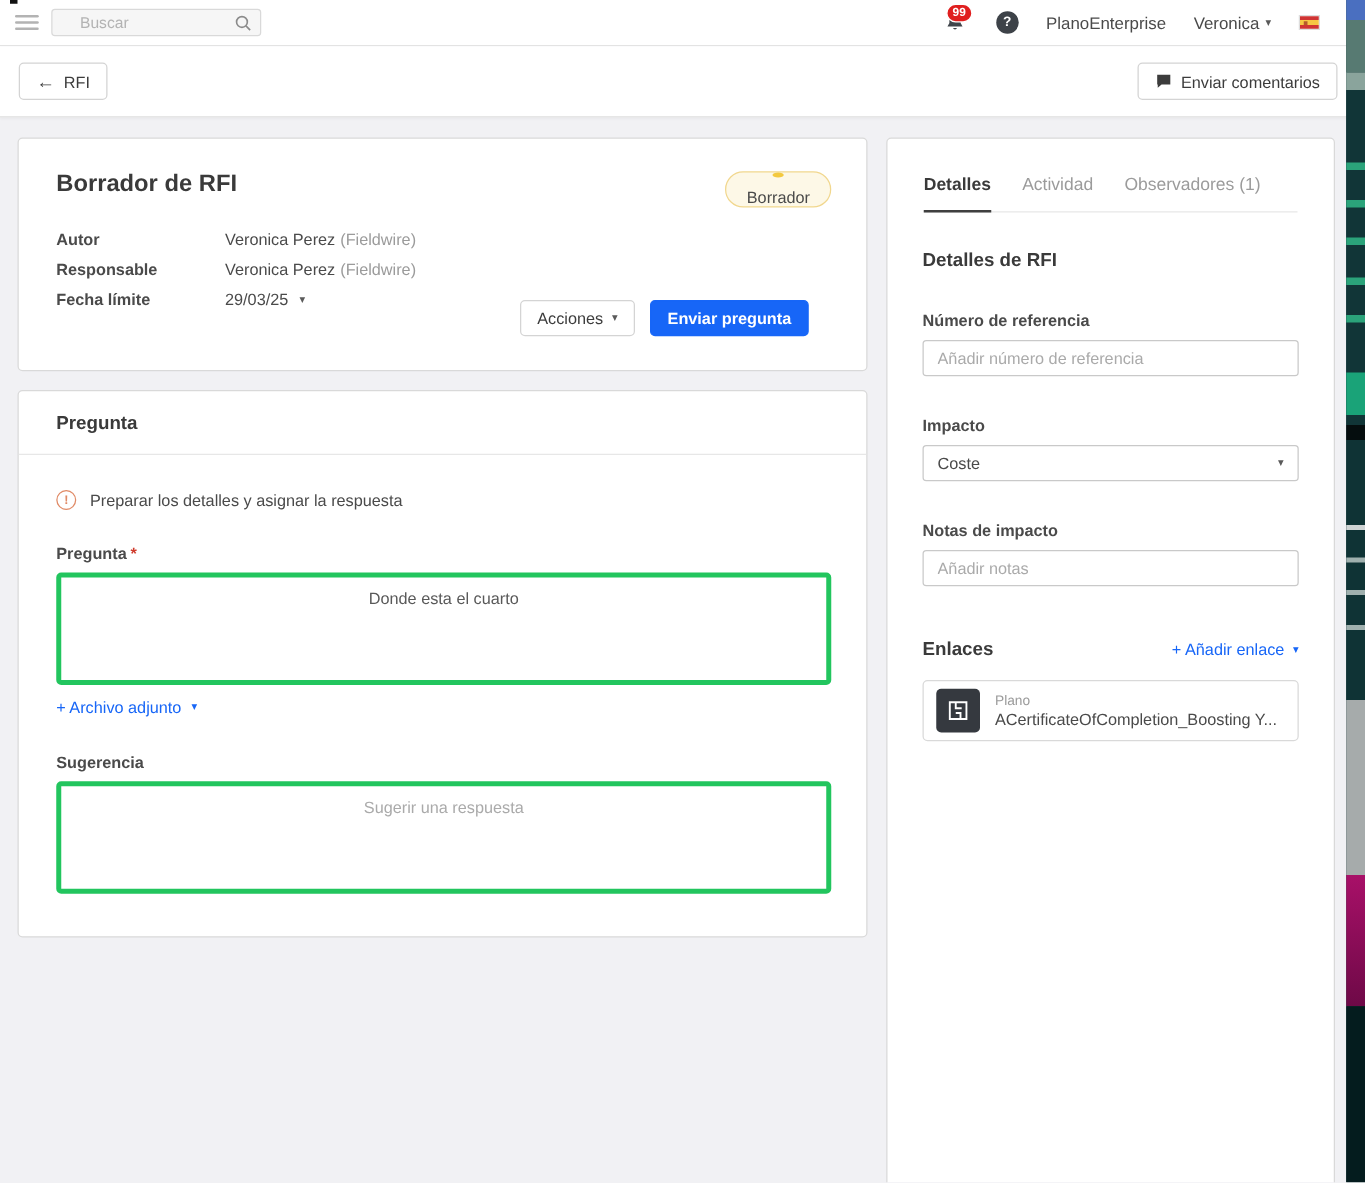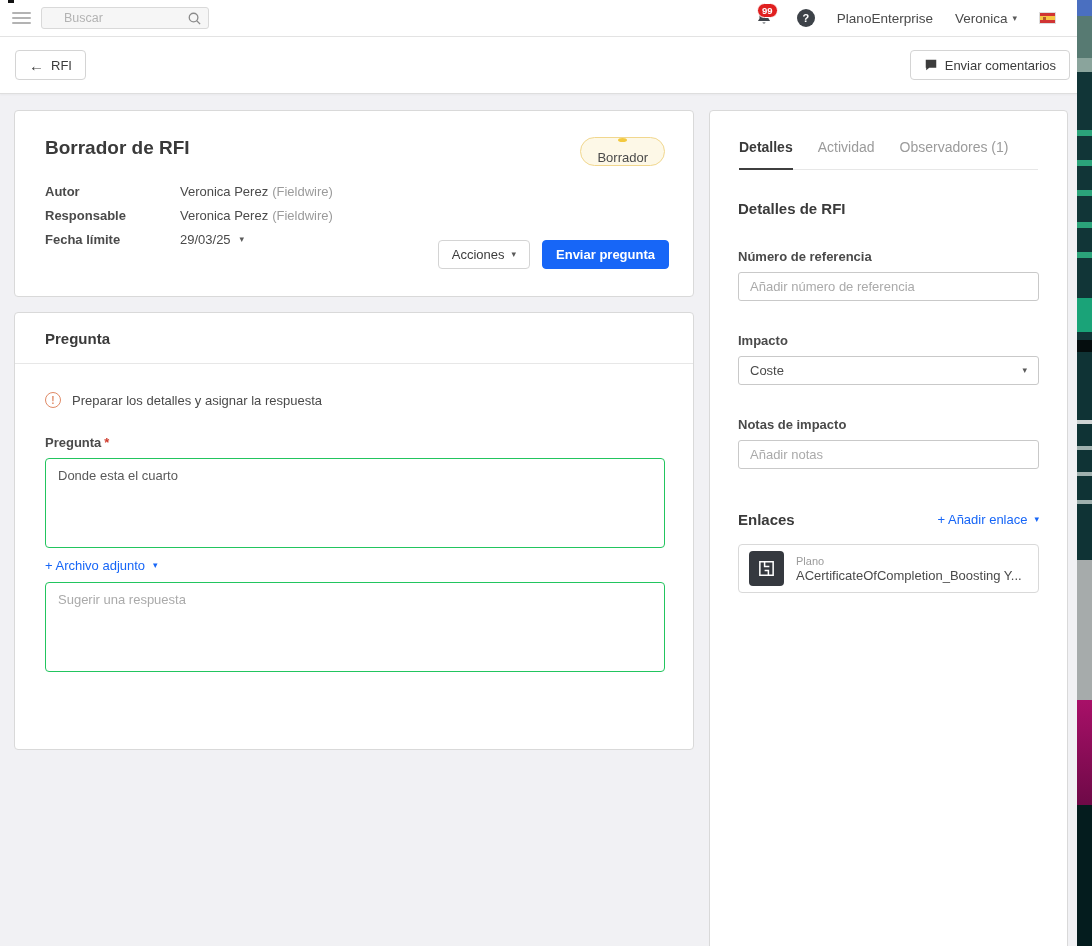--- a/index.html
+++ b/index.html
@@ -40,32 +40,32 @@
   .rfi-title { font-size:19px; font-weight:bold; color:#3a3a3a; }
   .rfi-subtitle { margin-top:12px; font-size:13px; color:#4a4a4a; display:flex; align-items:center; gap:8px; }
   .pencil { cursor:pointer; display:inline-flex; }
   .status-pill { position:absolute; right:28px; top:26px; height:29px; display:flex; align-items:center; gap:8px; padding:0 16px; background:#fdf8e7; border:1px solid #f1d78e; border-radius:15px; font-size:13px; color:#4a4a4a;flex-direction:column; }
   .status-dot { width:9px; height:9px; border-radius:50%; background:#f3c93f; }
   .meta-rows { margin-top:20px; }
   .meta-row { display:flex; height:24px; align-items:center; font-size:13px; }
   .meta-label { width:135px; font-weight:bold; color:#4a4a4a; }
   .meta-suffix { color:#9b9b9b; margin-left:4px; }
   .date-trigger { display:flex; align-items:center; gap:9px; cursor:pointer; }
-  .card-actions { position:absolute; right:24px; bottom:27px; display:flex; gap:12px; }
+  .card-actions { position:absolute; right:46px; bottom:27px; display:flex; gap:12px; }
   .btn-sm { height:29px; }
   .btn-primary { background:#1766f7; border:1px solid #1766f7; color:#fff; font-weight:bold; }
 
   .question-card { left:14px; top:312px; width:680px; height:438px; }
   .qc-header { height:51px; padding:0 30px; display:flex; align-items:center; border-bottom:1px solid #e7e7e7; font-size:15px; font-weight:bold; color:#3a3a3a; }
   .qc-body { padding:28px 30px; }
   .notice-row { display:flex; align-items:center; gap:11px; font-size:13px; color:#4a4a4a; }
   .warn-circle { width:16px; height:16px; border:1.5px solid #e08a66; border-radius:50%; color:#e08a66; font-size:10px; font-weight:bold; display:flex; align-items:center; justify-content:center; flex:none; }
   .field-label { margin-top:27px; font-size:13px; font-weight:bold; color:#4a4a4a; }
   .req { color:#cf3a2b; margin-left:3px; }
-  textarea.ta { display:block; margin-top:8px; width:620px; height:90px; border:1px solid #22c55e; border-radius:4px; resize:none; padding:9px 12px; font-size:13px; color:#595959; font-family:inherit; outline:none; }
+  textarea.ta { display:block; margin-top:8px; width:620px; height:90px; border:4px solid #22c55e; border-radius:4px; resize:none; padding:9px 12px; font-size:13px; color:#595959; font-family:inherit; outline:none;text-align:center; }
   textarea.ta::placeholder { color:#aaa; }
   .attach-link { margin-top:10px; display:inline-flex; align-items:center; gap:8px; font-size:13px; color:#1766f7; cursor:pointer; }
   .attach-link .caret { color:#1766f7; }
 
   
   .details-panel { left:709px; top:110px; width:359px; height:900px; padding:0 28px; }
   .tabs { display:flex; gap:25px; padding-top:28px; border-bottom:1px solid #e7e7e7; margin:0 1px; }
   .tab { font-size:14px; padding-bottom:13px; color:#9b9b9b; cursor:pointer; }
   .tab.active { color:#3a3a3a; font-weight:bold; border-bottom:2px solid #3f3f3f; margin-bottom:-1px; }
   .panel-title { margin-top:30px; font-size:15px; font-weight:bold; color:#3a3a3a; }
@@ -191,20 +191,23 @@
         <span class="warn-circle">!</span>
         <span>Preparar los detalles y asignar la respuesta</span>
       </div>
       <div class="field-label">
         <span>Pregunta</span><span class="req">*</span>
       </div>
       <textarea class="ta" style="">Donde esta el cuarto</textarea>
       <div class="attach-link">
         <span>+ Archivo adjunto</span>
         <span class="caret">▾</span>
+      </div>
+      <div class="field-label">
+        <span>Sugerencia</span>
       </div>
       <textarea class="ta" placeholder="Sugerir una respuesta" style=""></textarea>
     </div>
   </div>
 
   <div class="card details-panel">
     <div class="tabs">
       <div class="tab active">Detalles</div>
       <div class="tab">Actividad</div>
       <div class="tab">Observadores (1)</div>

